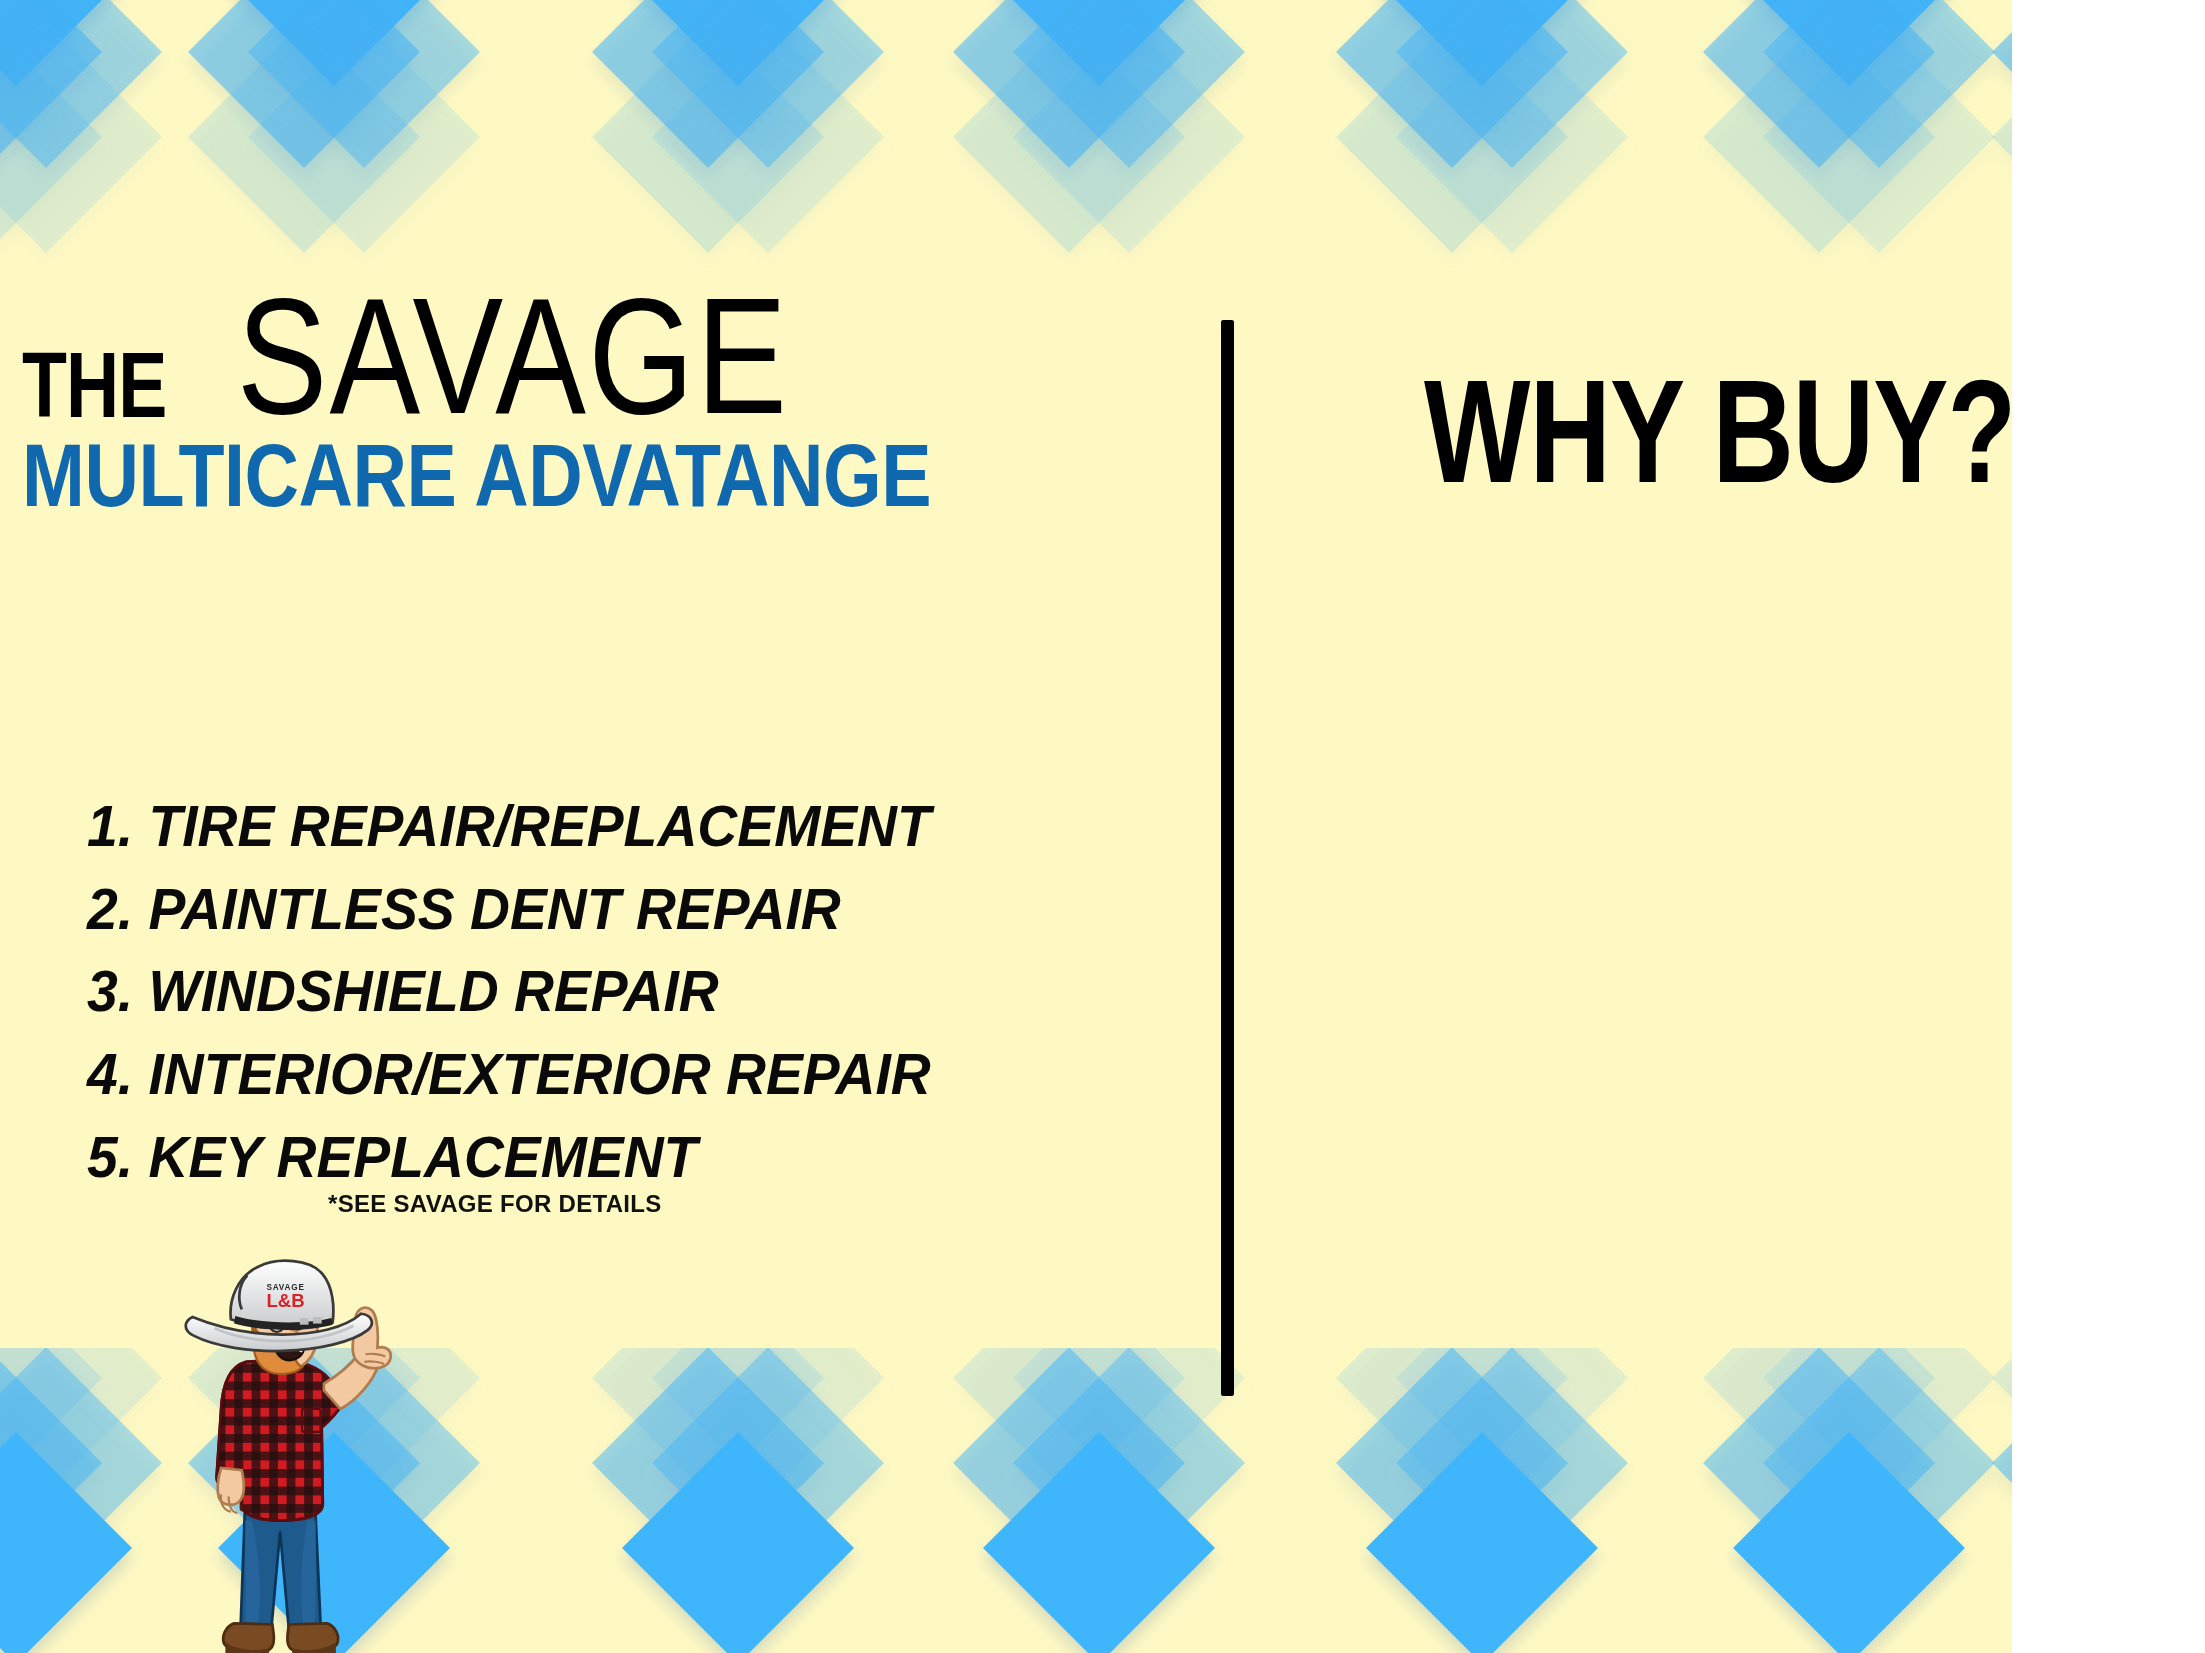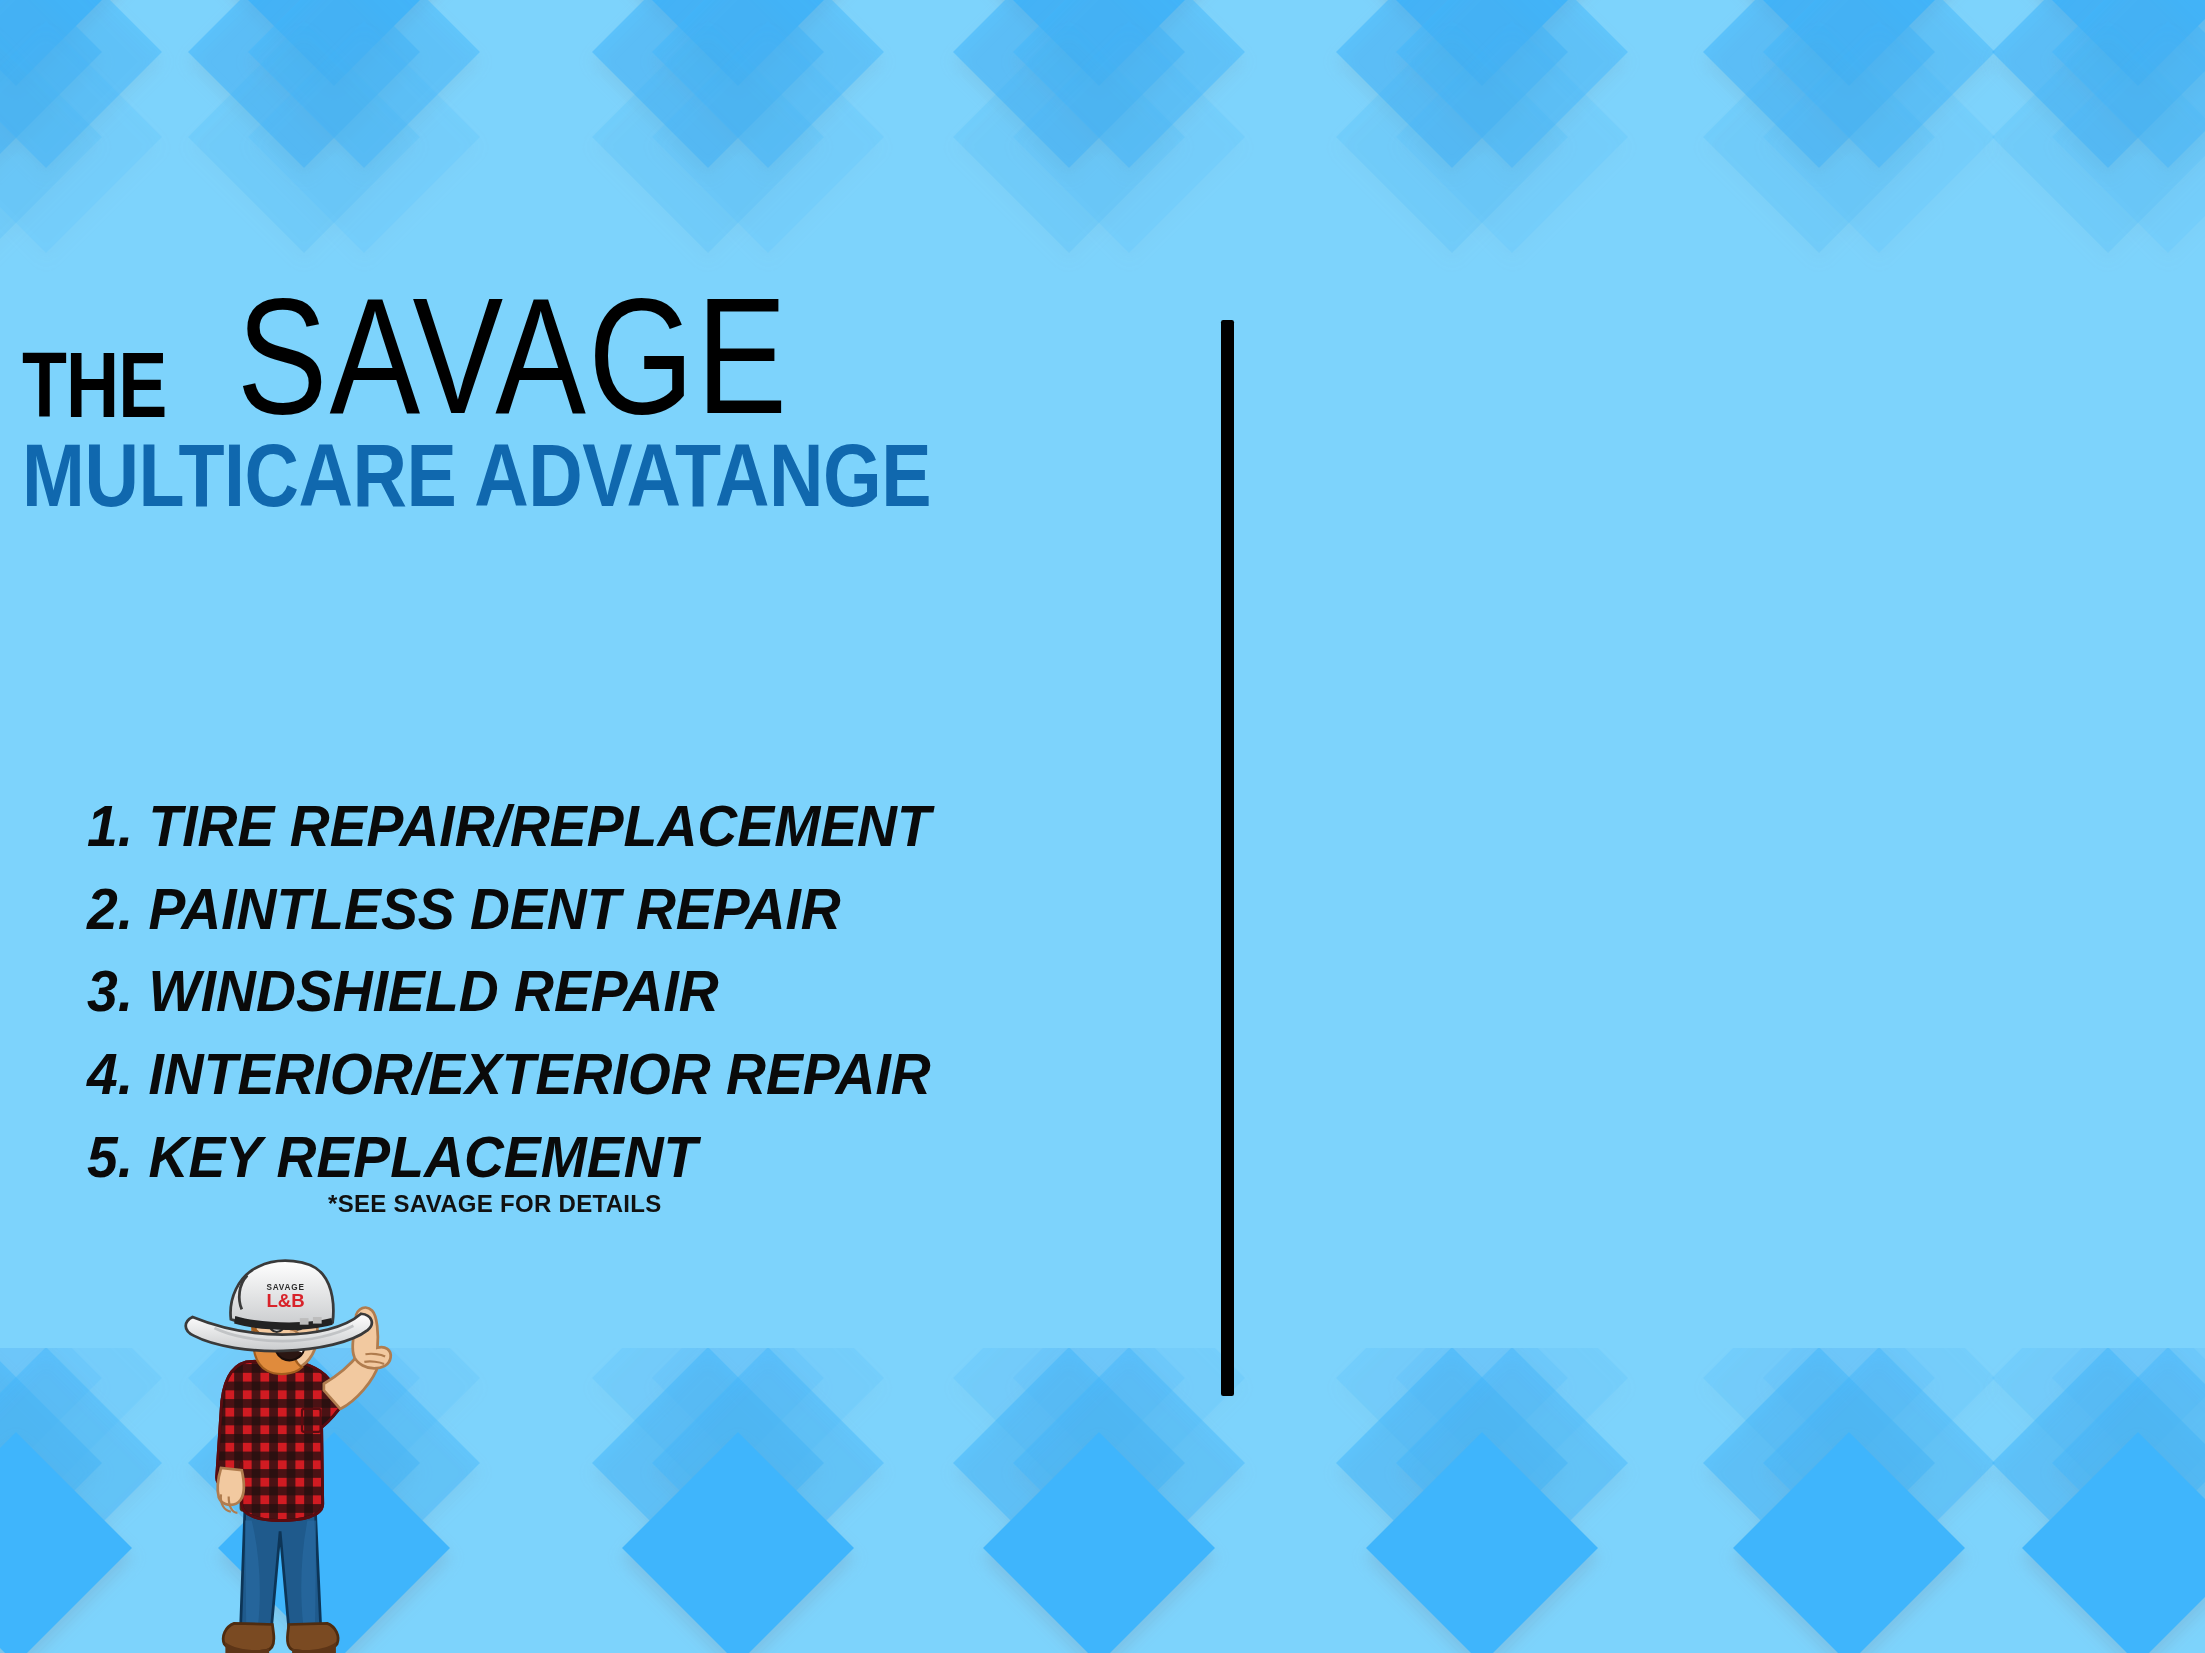--- a/index.html
+++ b/index.html
@@ -7,23 +7,23 @@
     margin: 0;
     padding: 0;
     background: #ffffff;
   }
   body {
     font-family: "Liberation Sans", sans-serif;
   }
 
   #poster {
     position: relative;
-    width: 2205px;
+    width: 2012px;
     height: 1654px;
-    background: #7dd3fc;
+    background: #fef9c3;
     overflow: hidden;
   }
 
   
   .bg-pattern {
     position: absolute;
     left: 0;
     width: 2205px;
     height: 306px;
     overflow: hidden;
@@ -456,17 +456,20 @@
         <text x="222" y="78" font-family="Liberation Sans, sans-serif" font-size="15" font-weight="bold" letter-spacing="1.5" fill="#2b2b2b" text-anchor="middle">SAVAGE</text>
         <text x="222" y="110" font-family="Liberation Sans, sans-serif" font-size="34" font-weight="bold" fill="#D8232A" text-anchor="middle">L&amp;B</text>
       </svg>
     </div>
   </div>
 
   <div class="divider"></div>
 
   <div class="right-pane">
 
+    <div class="why-buy">
+      <span>WHY BUY?</span>
+    </div>
 
   </div>
 
 </div>
 
 
 </body></html>

